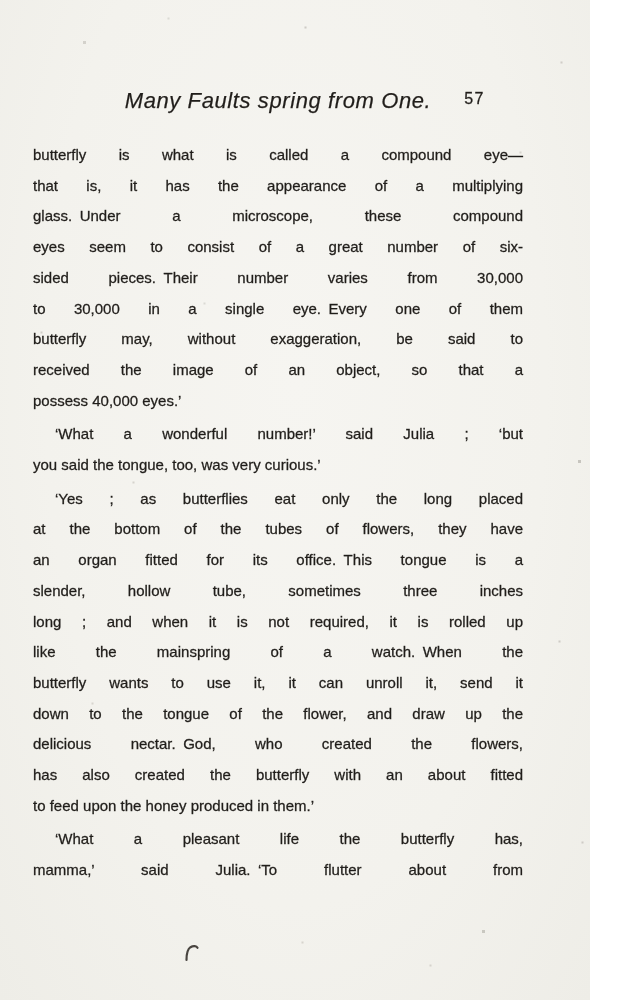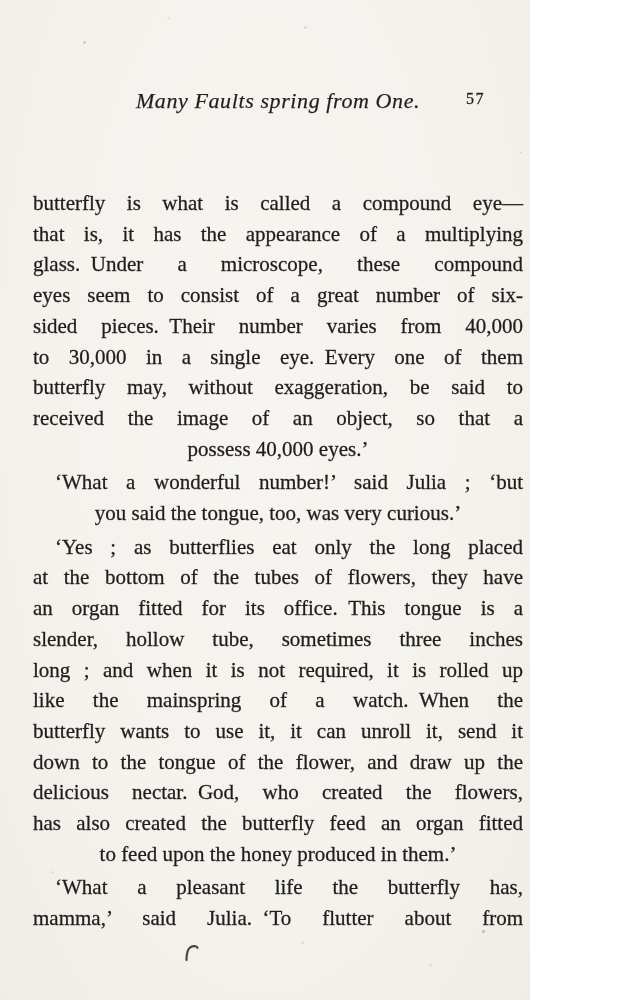--- a/index.html
+++ b/index.html
@@ -1,24 +1,24 @@
 <!DOCTYPE html>
 <html><head>
 <meta charset="utf-8">
 <style>
   html, body { margin: 0; padding: 0; }
   .page {
     position: relative;
-    width: 530px;
+    width: 590px;
     height: 1000px;
     overflow: hidden;
     background-color: #f3f2ed;
     background-image: radial-gradient(ellipse at 50% 38%, #f6f5f1 0%, #f3f2ed 60%, #eeede7 100%);
     color: #211e1b;
-    font-family: Liberation Serif, serif;
+    font-family: Liberation Sans, sans-serif;
   }
   .header {
     position: absolute;
     top: 88px;
     left: 33px;
     width: 490px;
     height: 30px;
   }
   .running-title {
     display: block;
@@ -34,28 +34,27 @@
     top: 2px;
     font-size: 16px;
     letter-spacing: 1.5px;
     -webkit-text-stroke: 0.3px rgba(33,30,27,0.85);
   }
   .body-text {
     position: absolute;
     top: 140px;
     left: 33px;
     width: 490px;
-    font-size: 21px;
+    font-size: 15px;
     line-height: 30.7px;
-    margin-top: 48px;
     -webkit-text-stroke: 0.3px rgba(30,27,24,0.88);
   }
   .para { margin: 0 0 3px 0; }
   .para:last-child { margin-bottom: 0; }
-  .ln { text-align: center; }
+  .ln { text-align: left; }
   .ln.j { text-align: justify; text-align-last: justify; }
   .ln.in { text-indent: 22px; }
   .speckles {
     position: absolute;
     left: 0; top: 0; width: 1px; height: 1px;
     background: transparent;
     box-shadow:
       84px 42px 0 1px rgba(90,84,74,0.20),
       305px 27px 0 0.5px rgba(90,84,74,0.25),
       561px 62px 0 0.5px rgba(90,84,74,0.22),
@@ -90,41 +89,41 @@
     <span class="running-title">Many Faults spring from One.</span>
     <span class="folio">57</span>
   </div>
 
   <div class="body-text">
     <div class="para">
       <div class="ln j">butterfly is what is called a compound eye—</div>
       <div class="ln j">that is, it has the appearance of a multiplying</div>
       <div class="ln j">glass. Under a microscope, these compound</div>
       <div class="ln j">eyes seem to consist of a great number of six-</div>
-      <div class="ln j">sided pieces. Their number varies from 40,000</div>
+      <div class="ln j">sided pieces. Their number varies from 30,000</div>
       <div class="ln j">to 30,000 in a single eye. Every one of them</div>
       <div class="ln j">butterfly may, without exaggeration, be said to</div>
       <div class="ln j">received the image of an object, so that a</div>
       <div class="ln">possess 40,000 eyes.’</div>
     </div>
     <div class="para">
       <div class="ln j in">‘What a wonderful number!’ said Julia ; ‘but</div>
       <div class="ln">you said the tongue, too, was very curious.’</div>
     </div>
     <div class="para">
       <div class="ln j in">‘Yes ; as butterflies eat only the long placed</div>
       <div class="ln j">at the bottom of the tubes of flowers, they have</div>
       <div class="ln j">an organ fitted for its office. This tongue is a</div>
       <div class="ln j">slender, hollow tube, sometimes three inches</div>
       <div class="ln j">long ; and when it is not required, it is rolled up</div>
       <div class="ln j">like the mainspring of a watch. When the</div>
       <div class="ln j">butterfly wants to use it, it can unroll it, send it</div>
       <div class="ln j">down to the tongue of the flower, and draw up the</div>
       <div class="ln j">delicious nectar. God, who created the flowers,</div>
-      <div class="ln j">has also created the butterfly feed an organ fitted</div>
+      <div class="ln j">has also created the butterfly with an about fitted</div>
       <div class="ln">to feed upon the honey produced in them.’</div>
     </div>
     <div class="para">
       <div class="ln j in">‘What a pleasant life the butterfly has,</div>
       <div class="ln j">mamma,’ said Julia. ‘To flutter about from</div>
     </div>
   </div>
 
   <div class="speckles"></div>
 

